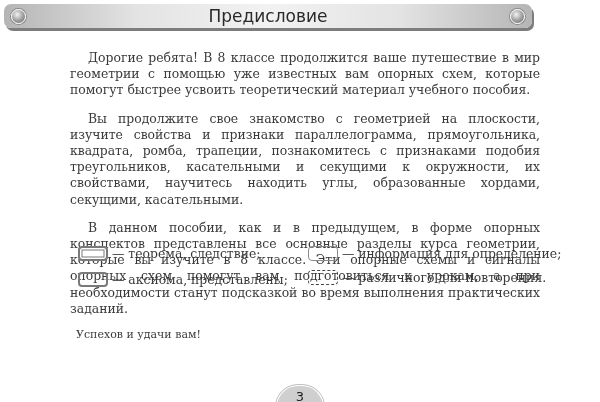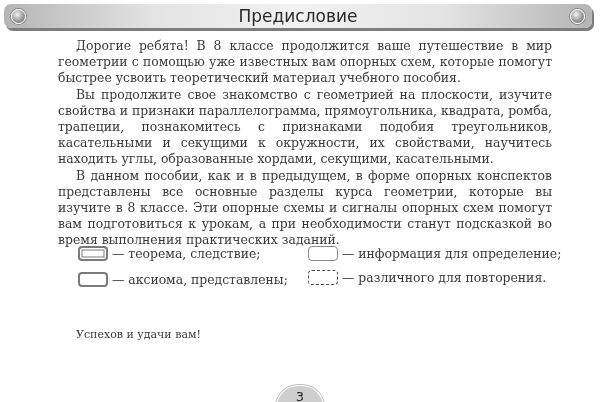--- a/index.html
+++ b/index.html
@@ -1,30 +1,30 @@
 <!DOCTYPE html>
 <html><head>
   <meta charset="utf-8">
   <style>
     html, body { margin:0; padding:0; background:#ffffff; }
     body { width:600px; height:402px; position:relative; overflow:hidden;
            font-family:"DejaVu Serif","Liberation Serif",serif; color:#3a3a3a; }
-    .header { position:absolute; left:4px; top:4px; width:588px; height:24px;
+    .header { position:absolute; left:4px; top:4px; width:528px; height:24px;
               border-radius:7px;
               background:linear-gradient(90deg,#b5b5b5 0%,#e3e3e3 25%,#f2f2f2 50%,#e3e3e3 75%,#b5b5b5 100%);
               box-shadow:2px 3px 0 #7d7d7d; }
     .header-title { position:absolute; left:0; right:0; top:2px; text-align:center;
               font-family:"DejaVu Sans","Liberation Sans",sans-serif; font-size:17px; color:#2a2a2a; }
     .rivet { position:absolute; top:5px; width:13px; height:13px; border-radius:50%;
              background:radial-gradient(circle at 40% 35%,#f4f4f4 0%,#9a9a9a 55%,#6a6a6a 100%);
              border:1px solid #ffffff; box-shadow:0 0 0 1px #8a8a8a; }
     .rivet.left { left:7px; } .rivet.right { right:7px; }
     .content { position:absolute; left:58px; top:38px; width:494px;
                font-size:12.4px; line-height:16.2px; text-align:justify; }
-    .content p { margin:0; text-indent:18px; }
+    .content p { margin:12px; text-indent:18px; }
     .legend { position:absolute; top:245px; font-size:12.4px; }
     .legend-item { display:flex; align-items:center; height:16px; margin-bottom:10px; }
     .legend-item.tight { margin-bottom:8px; }
     .box { width:30px; height:15px; box-sizing:border-box; margin-right:4px; flex:0 0 auto; }
     .frame-theorem { border:2px solid #7a7a7a; border-radius:4px; box-shadow:inset 0 0 0 1.5px #ffffff, inset 0 0 0 2.5px #7a7a7a; }
     .frame-axiom { border:2px solid #7a7a7a; border-radius:4px; }
     .frame-info { border:1px solid #8a8a8a; border-radius:4px; }
     .frame-task { border:3px solid #6e6662; border-radius:1px; }
     .frame-review { border:1.5px dashed #444; border-radius:4px; }
     .legend-left { left:78px; }

